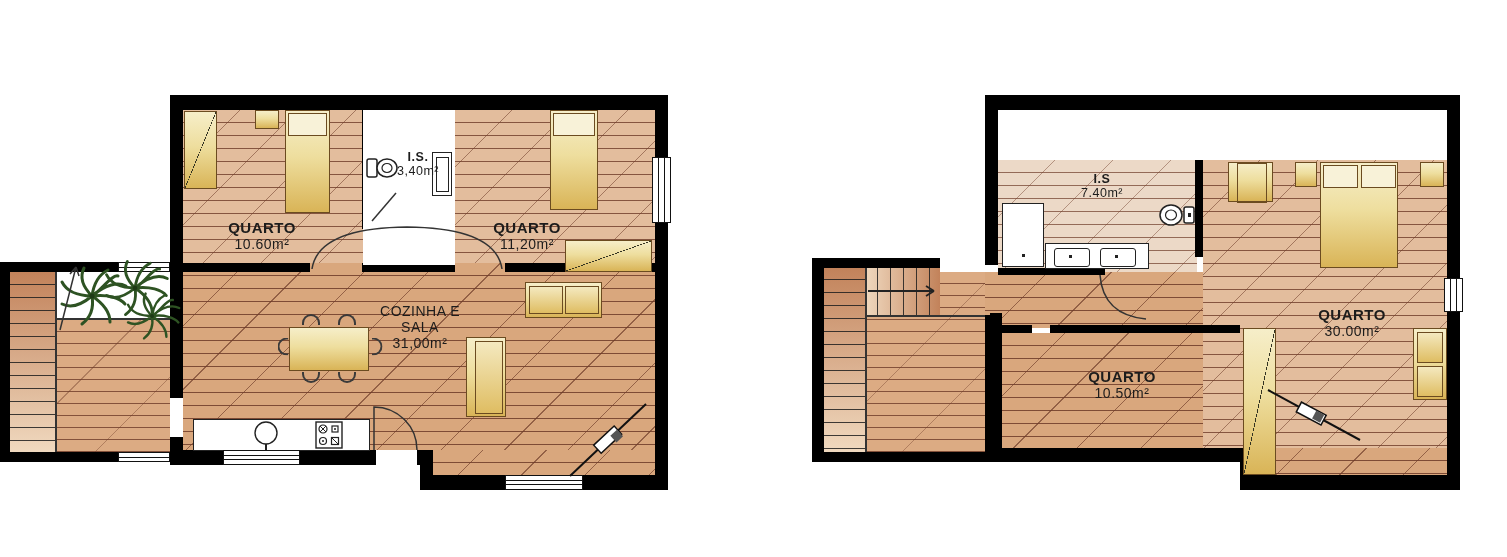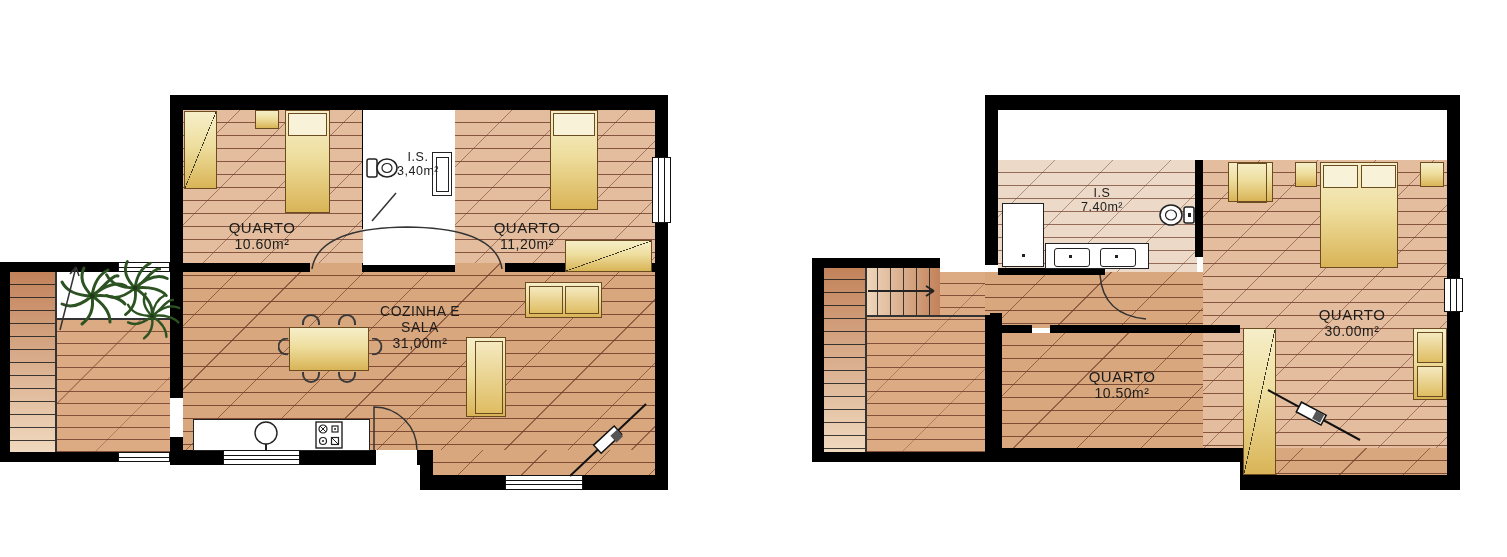--- a/index.html
+++ b/index.html
@@ -35,21 +35,21 @@
         border:1px solid #6b4b20;box-sizing:border-box;}
   .cushion{position:absolute;background:linear-gradient(180deg,#f4e9bf,#dfbd62);border:1px solid #6b4b20;box-sizing:border-box;}
   .white-fixture{position:absolute;background:#fff;border:1px solid #222;box-sizing:border-box;}
   .win-h{position:absolute;border:1px solid #111;box-sizing:border-box;
         background:linear-gradient(180deg,#fff 0 4px,#111 4px 5px,#fff 5px 8px,#111 8px 9px,#fff 9px 100%);}
   .win-v{position:absolute;border:1px solid #111;box-sizing:border-box;
         background:linear-gradient(90deg,#fff 0 5px,#111 5px 6px,#fff 6px 11px,#111 11px 12px,#fff 12px 100%);}
   .chair{position:absolute;width:18px;height:11px;border:2px solid #3a3a3a;border-bottom:none;
         border-radius:9px 9px 0 0;box-sizing:border-box;}
   .room-label{position:absolute;text-align:center;color:#1c1c1c;letter-spacing:.5px;z-index:30;}
-  .room-label .l1{font-size:15px;line-height:17px;}
+  .room-label .l1{font-size:15px;line-height:17px;font-weight:bold;}
   .room-label .l2{font-size:14px;line-height:16px;}
   .room-label.small .l1{font-size:12.5px;line-height:14px;}
   .room-label.small .l2{font-size:12.5px;line-height:14px;}
   .thinline{position:absolute;background:#333;}
   .overlay{position:absolute;left:0;top:0;pointer-events:none;z-index:25;}
   .wall,{z-index:20;}
   .furn,.white-fixture{z-index:15;}
 </style>
 </head>
 <body>
@@ -227,21 +227,21 @@
     <div class="wall" style="left:812px;top:452px;width:173px;height:10px;"></div>
     <div class="wall" style="left:1195px;top:160px;width:8px;height:97px;"></div>
     <div class="wall" style="left:998px;top:268px;width:97px;height:7px;"></div>
     <div class="wall" style="left:1095px;top:268px;width:10px;height:7px;"></div>
     <div class="wall" style="left:995px;top:325px;width:37px;height:8px;"></div>
     <div class="wall" style="left:1050px;top:325px;width:190px;height:8px;"></div>
     <div class="wall" style="left:990px;top:313px;width:12px;height:135px;"></div>
 
     <div class="win-v" style="left:1444px;top:278px;width:19px;height:34px;z-index:22;"></div>
 
-    <div class="room-label small" style="left:1070px;top:186px;width:64px;">
+    <div class="room-label small" style="left:1070px;top:172px;width:64px;">
       <div class="l1">I.S</div>
       <div class="l2">7.40m²</div>
     </div>
     <div class="room-label" style="left:1292px;top:306px;width:120px;">
       <div class="l1">QUARTO</div>
       <div class="l2">30.00m²</div>
     </div>
     <div class="room-label" style="left:1062px;top:368px;width:120px;">
       <div class="l1">QUARTO</div>
       <div class="l2">10.50m²</div>

